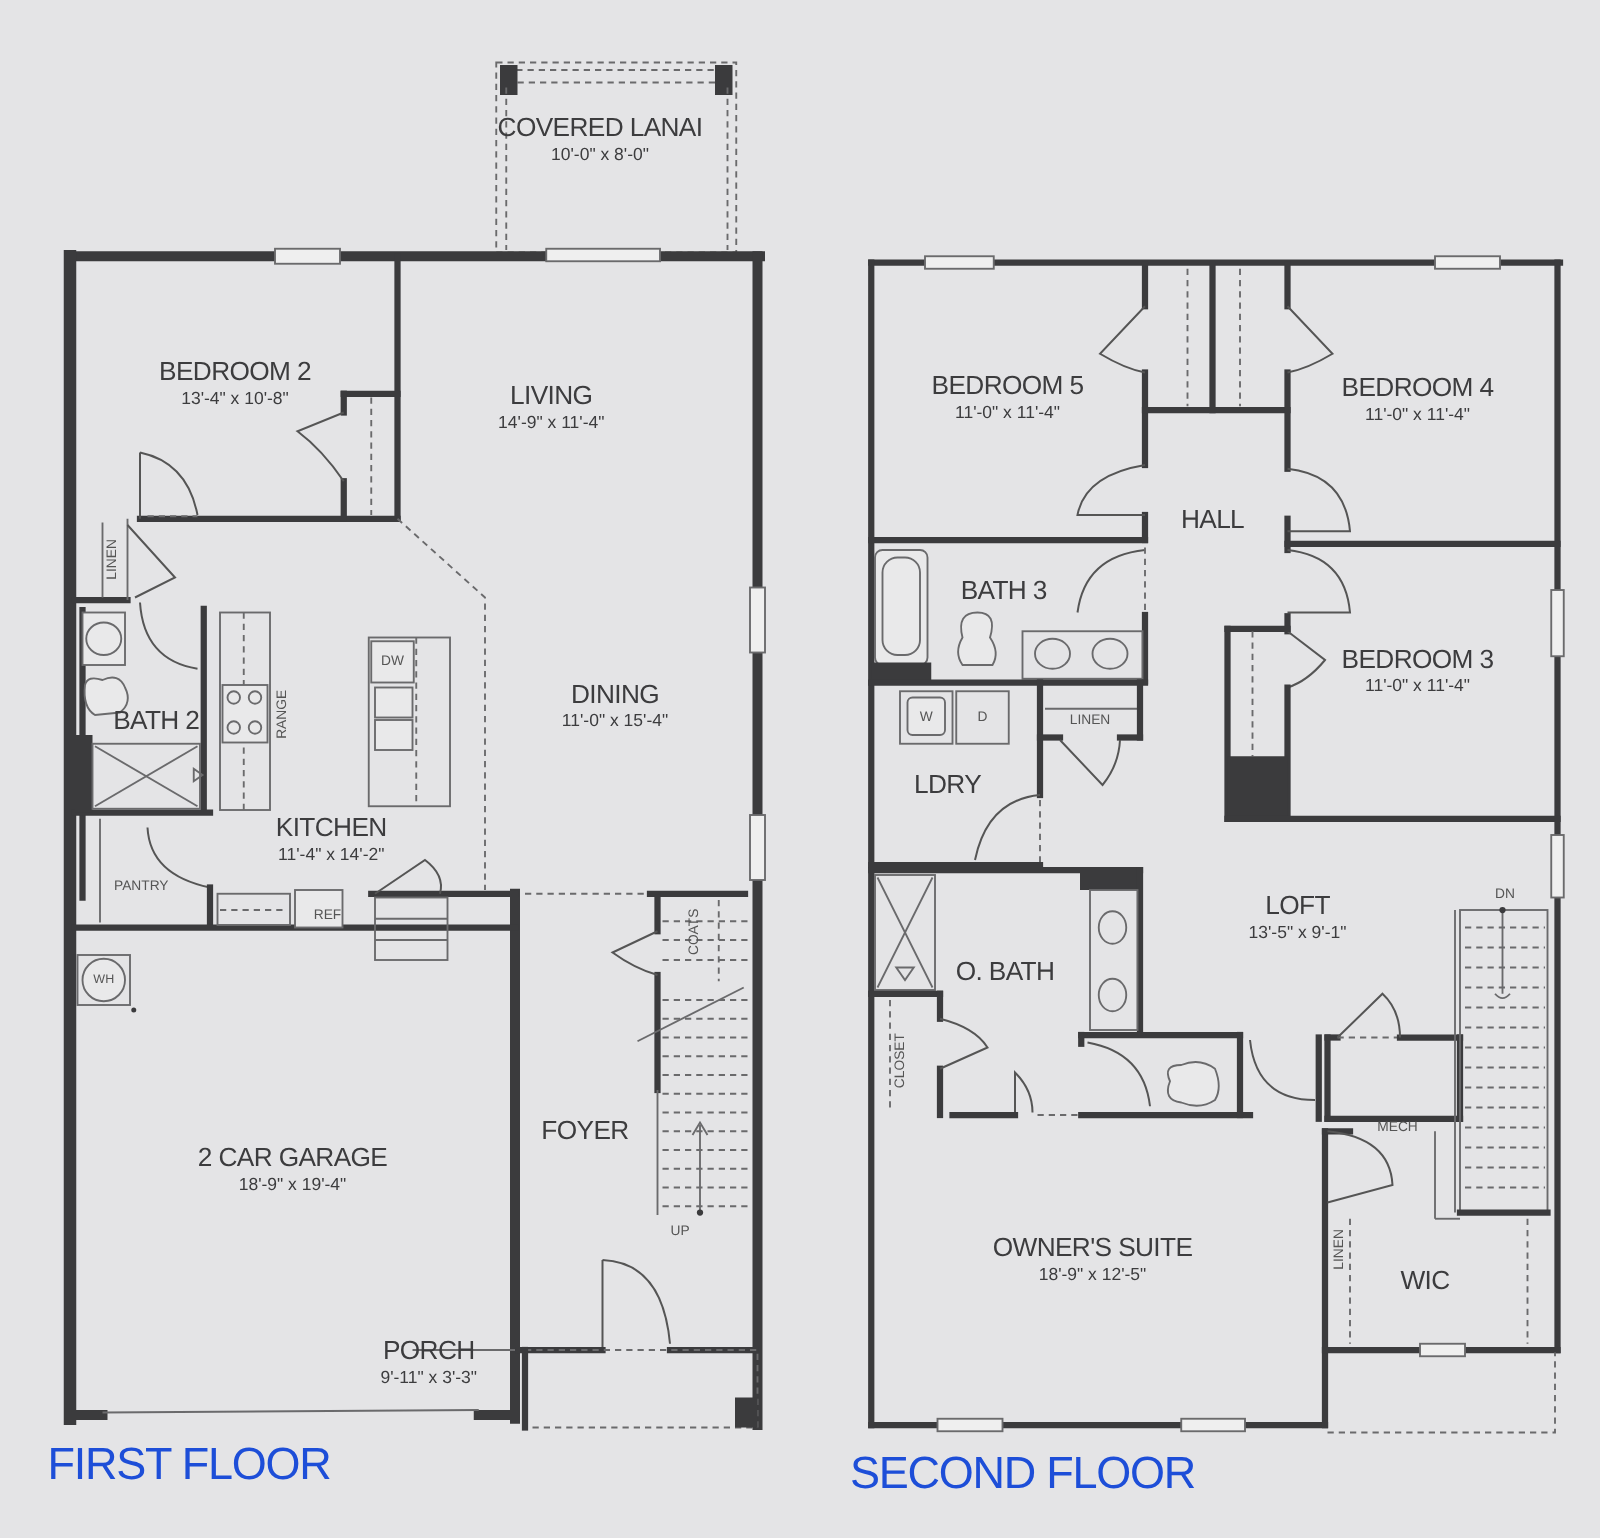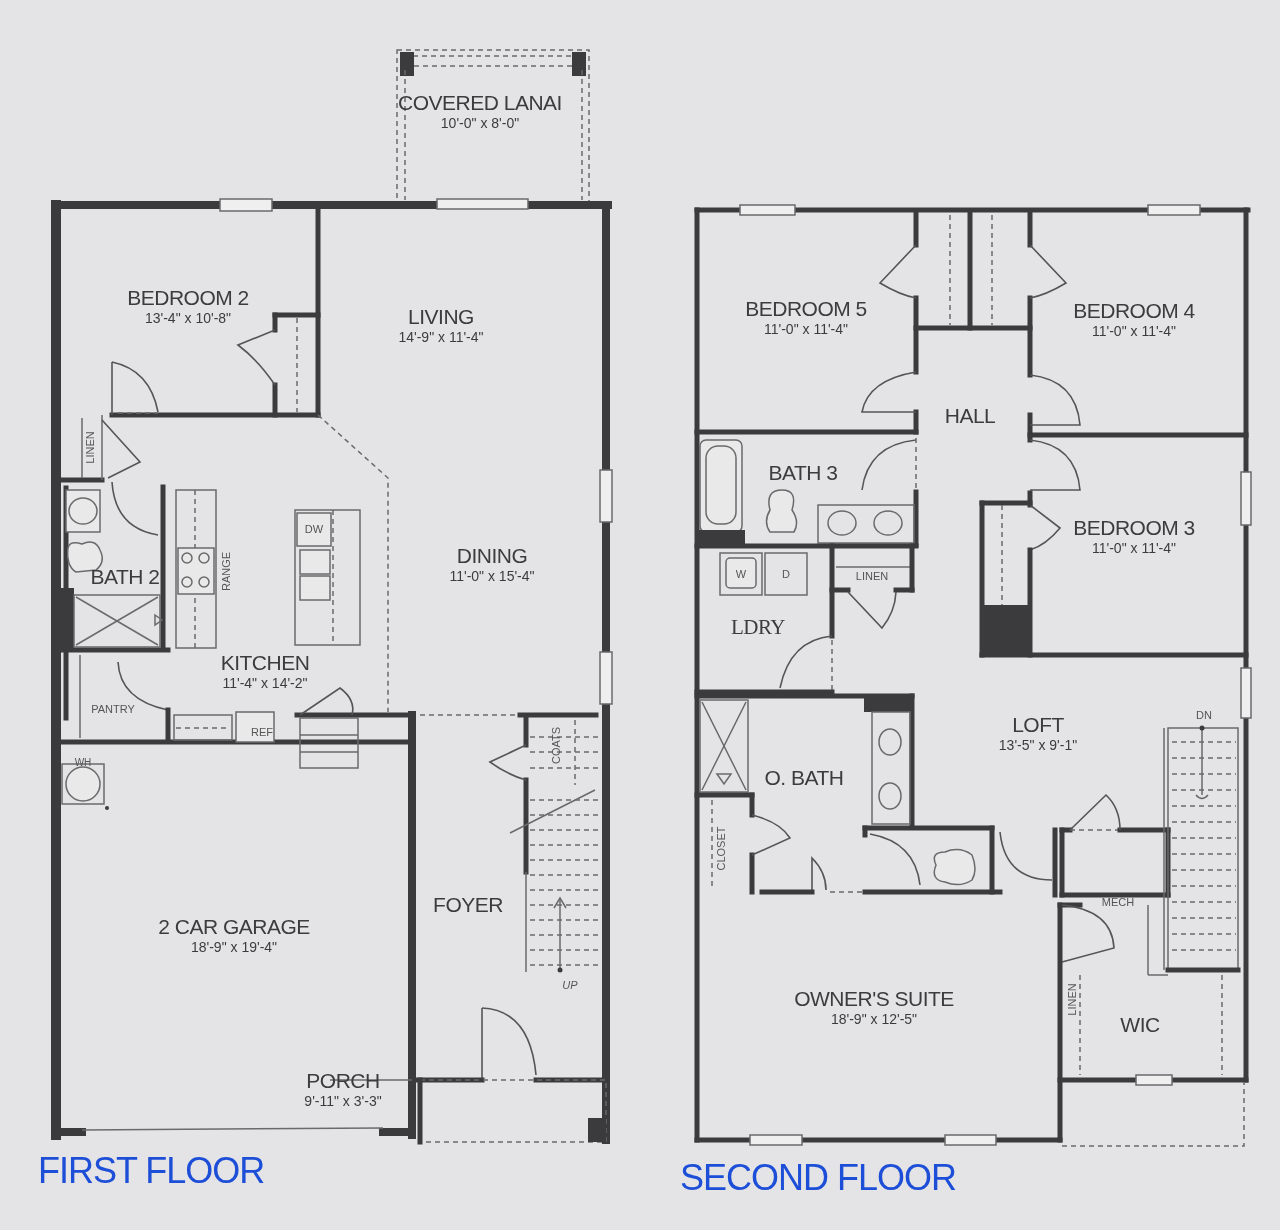--- a/index.html
+++ b/index.html
@@ -358,23 +358,23 @@
 <div class="lbl" style="left:343px; top:1070px;">
   <span class="room-name">PORCH</span>
   <span class="room-dim">9'-11" x 3'-3"</span>
 </div>
 
 <span class="lbl small vert" style="left:90px; top:442px;">LINEN</span>
 <span class="lbl small vert" style="left:226px; top:566px;">RANGE</span>
 <span class="lbl small" style="left:314px; top:524px;">DW</span>
 <span class="lbl small" style="left:113px; top:704px;">PANTRY</span>
 <span class="lbl small" style="left:262px; top:727px;">REF</span>
-<span class="lbl small" style="left:83px; top:758px; font-size:10px;">WH</span>
+<span class="lbl small" style="left:83px; top:779px; font-size:10px;">WH</span>
 <span class="lbl small vert" style="left:556px; top:740px;">COATS</span>
-<span class="lbl small" style="left:570px; top:980px;font-style:italic;">UP</span>
+<span class="lbl small" style="left:544px; top:980px;">UP</span>
 
 <div class="floor-title" style="left:38px; top:1150px;">FIRST FLOOR</div>
 
 <div class="lbl" style="left:806px; top:298px;">
   <span class="room-name">BEDROOM 5</span>
   <span class="room-dim">11'-0" x 11'-4"</span>
 </div>
 <div class="lbl" style="left:1134px; top:300px;">
   <span class="room-name">BEDROOM 4</span>
   <span class="room-dim">11'-0" x 11'-4"</span>
@@ -382,21 +382,21 @@
 <div class="lbl" style="left:970px; top:405px;">
   <span class="room-name">HALL</span>
 </div>
 <div class="lbl" style="left:803px; top:462px;">
   <span class="room-name">BATH 3</span>
 </div>
 <div class="lbl" style="left:1134px; top:517px;">
   <span class="room-name">BEDROOM 3</span>
   <span class="room-dim">11'-0" x 11'-4"</span>
 </div>
-<div class="lbl" style="left:758px; top:617px;font-family:Liberation Serif, serif;">
+<div class="lbl" style="left:758px; top:617px;">
   <span class="room-name">LDRY</span>
 </div>
 <div class="lbl" style="left:1038px; top:714px;">
   <span class="room-name">LOFT</span>
   <span class="room-dim">13'-5" x 9'-1"</span>
 </div>
 <div class="lbl" style="left:804px; top:767px;">
   <span class="room-name">O. BATH</span>
 </div>
 <div class="lbl" style="left:874px; top:988px;">

